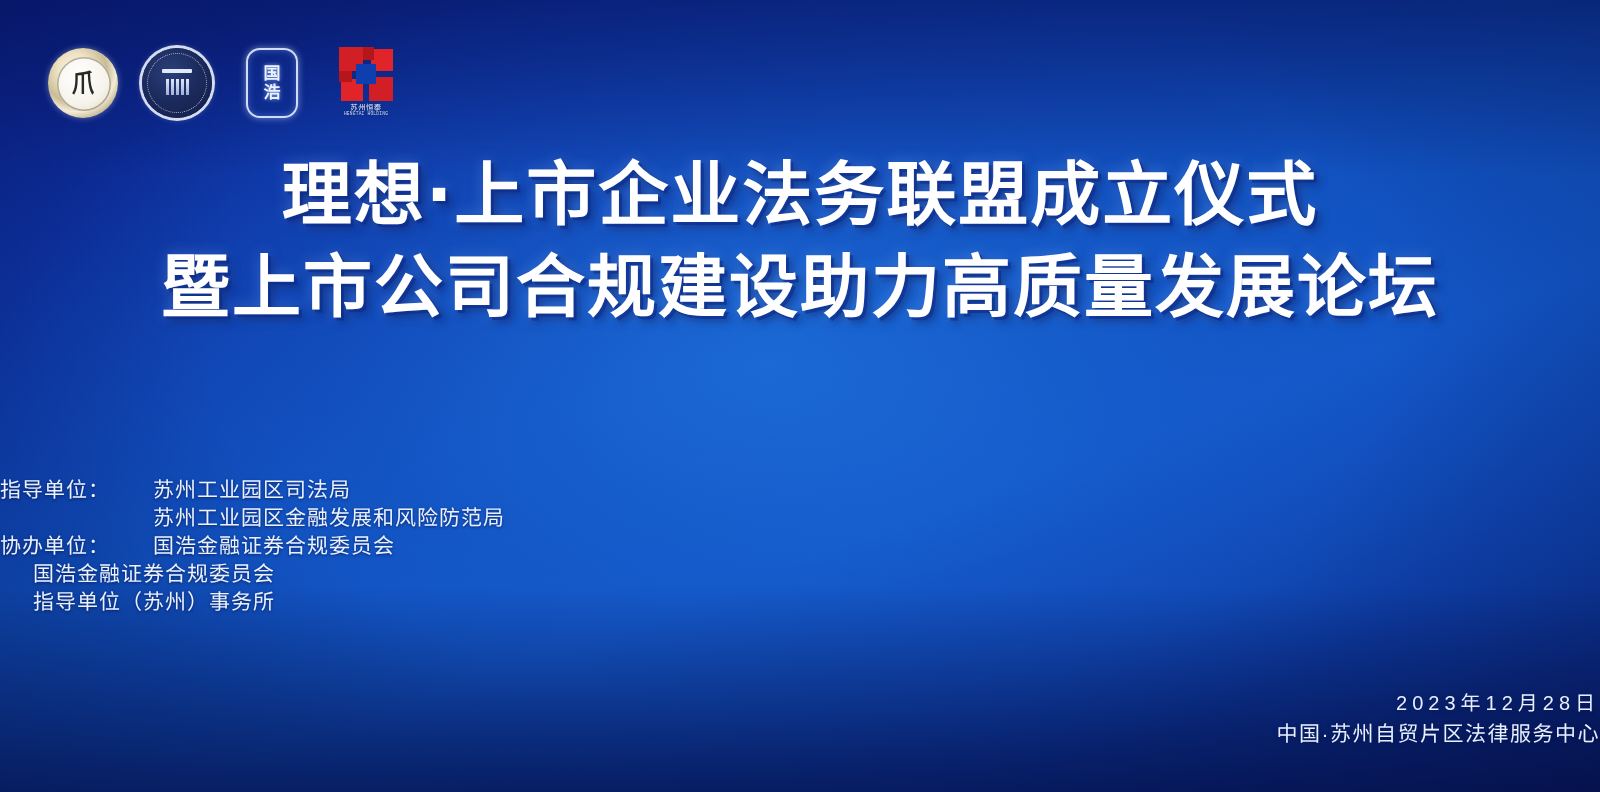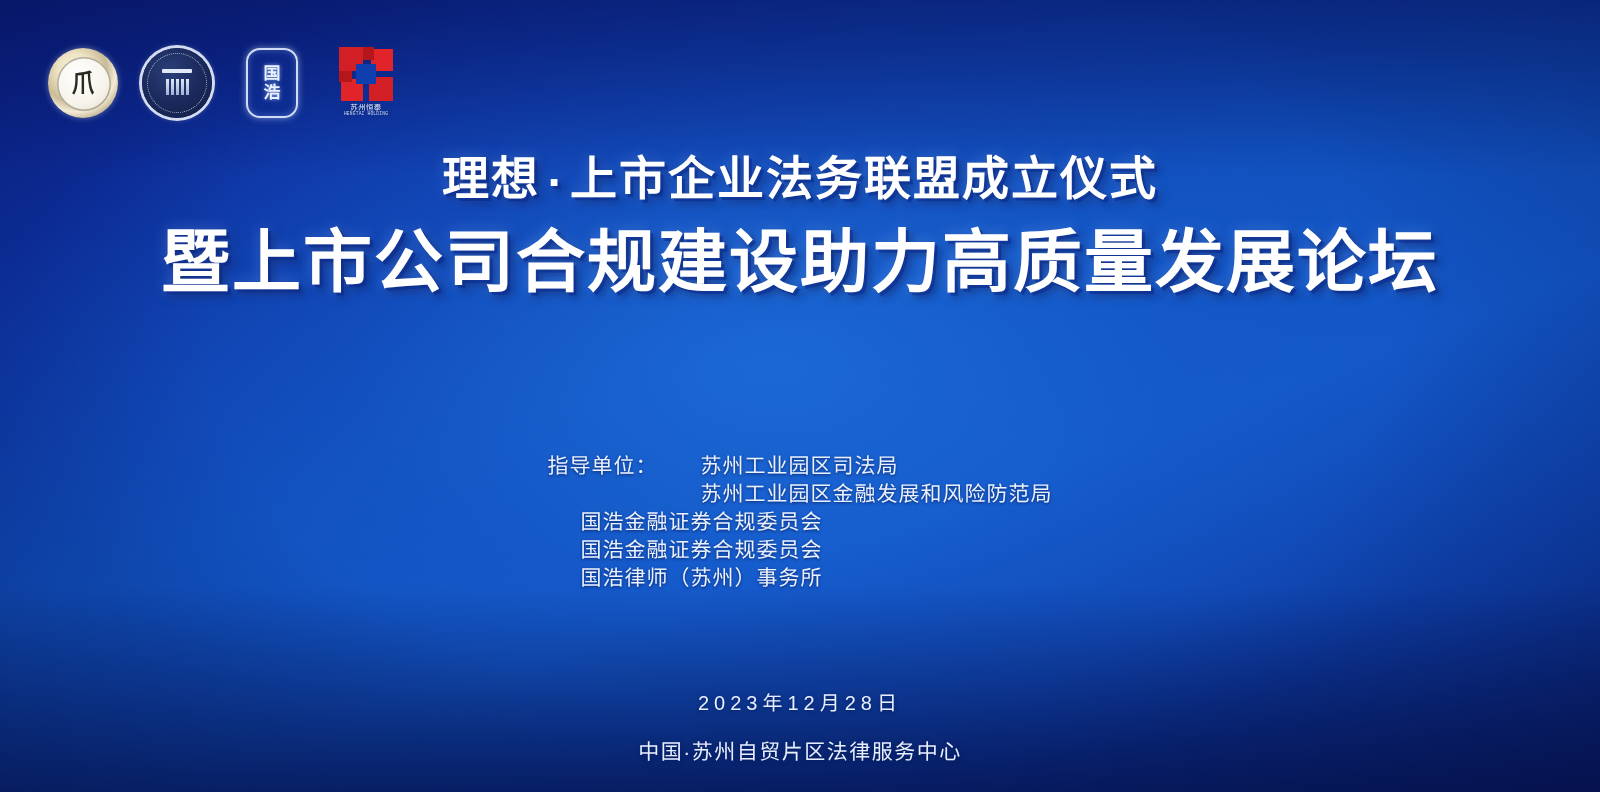--- a/index.html
+++ b/index.html
@@ -194,30 +194,29 @@
     color: #ffffff;
     font-weight: bold;
     font-family: "DejaVu Sans", "Liberation Sans", sans-serif;
     letter-spacing: 2px;
     white-space: nowrap;
     text-shadow:
       3px 3px 0 rgba(10,40,140,0.55),
       5px 5px 9px rgba(4,18,80,0.55),
       0 0 14px rgba(140,185,255,0.35);
   }
-  .title-line-1 { font-size: 47px; line-height: 1.07; font-family: Liberation Mono, monospace; }
+  .title-line-1 { font-size: 70px; line-height: 1.07; }
   .title-line-2 { font-size: 69px; line-height: 1.07; margin-top: 18px; }
 
   
   .org-block {
     position: absolute;
     left: 0; right: 0;
-    top: 452px;
+    top: 476px;
     display: flex;
-    justify-content: center;
   }
   .org-inner {
     display: flex;
     flex-direction: column;
     gap: 0;
     color: #eaf2ff;
     font-size: 21px;
     line-height: 28px;
     letter-spacing: 1px;
     text-shadow: 0 1px 3px rgba(5,20,80,0.75);
@@ -230,34 +229,34 @@
     white-space: nowrap;
   }
   .org-values { display: flex; flex-direction: column; margin-left: 33px; }
   .org-value { white-space: nowrap; }
 
   
   .footer-block {
     position: absolute;
     left: 0; right: 0;
     top: 688px;
-    text-align: center;
+    text-align: right;
     color: #e6efff;
     text-shadow: 0 1px 4px rgba(5,20,80,0.7);
   }
   .footer-date {
     font-size: 20px;
     letter-spacing: 5px;
     line-height: 30px;
   }
   .footer-venue {
     font-size: 21px;
     letter-spacing: 1.5px;
     line-height: 32px;
-    margin-top: 18px;
+    margin-top: 0;
   }
 </style>
 </head>
 <body>
 
 <div id="stage">
 
   <div class="bg-base"></div>
   <div class="bg-glow"></div>
   <div class="bg-vignette"></div>
@@ -319,29 +318,30 @@
 
       <div class="org-row">
         <div class="org-label">指导单位：</div>
         <div class="org-values">
           <div class="org-value">苏州工业园区司法局</div>
           <div class="org-value">苏州工业园区金融发展和风险防范局</div>
         </div>
       </div>
 
       <div class="org-row">
+        <div class="org-label">协办单位：</div>
         <div class="org-values">
           <div class="org-value">国浩金融证券合规委员会</div>
         </div>
       </div>
 
       <div class="org-row">
         <div class="org-values">
           <div class="org-value">国浩金融证券合规委员会</div>
-          <div class="org-value">国浩律师（苏州）事务所</div>
+          <div class="org-value">指导单位（苏州）事务所</div>
         </div>
       </div>
 
     </div>
   </div>
 
   <div class="footer-block">
     <div class="footer-date">2023年12月28日</div>
     <div class="footer-venue">中国·苏州自贸片区法律服务中心</div>
   </div>

